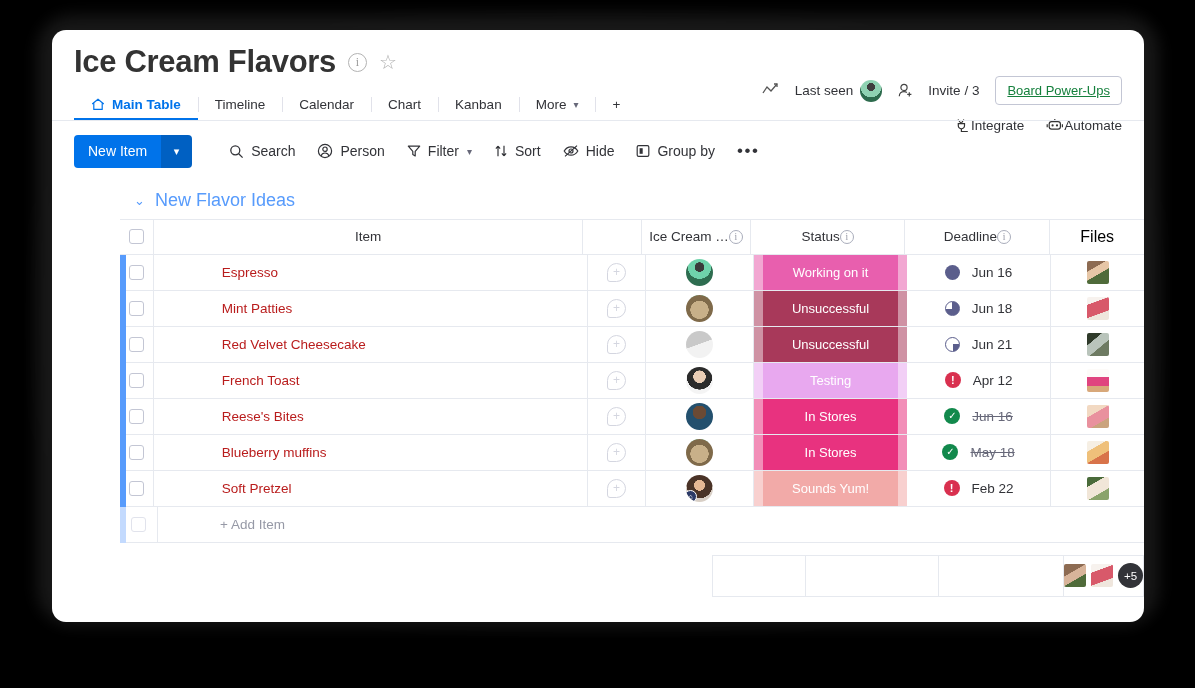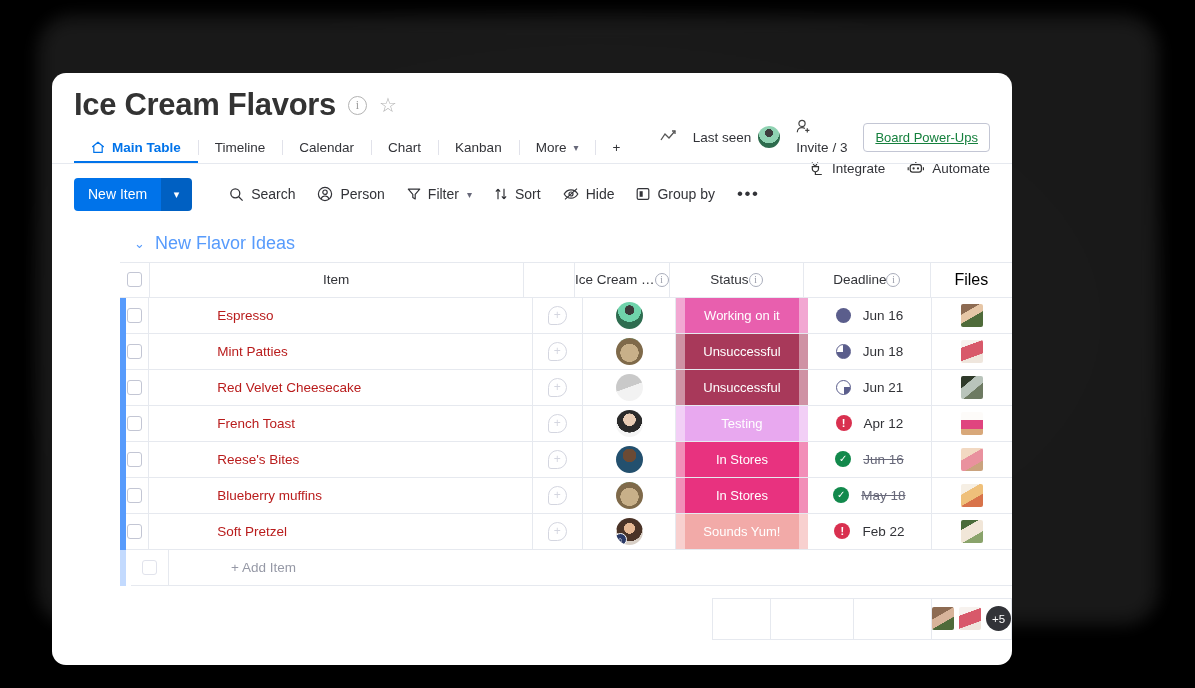--- a/index.html
+++ b/index.html
@@ -20,22 +20,22 @@
     opacity:.95;
   }
   .glow2 {
     position:absolute; left:30px; top:10px; width:1136px; height:622px;
     border-radius:40px;
     background:radial-gradient(ellipse at center, rgba(90,90,90,.55) 0%, rgba(40,40,40,.25) 58%, rgba(0,0,0,0) 76%);
     filter: blur(5px);
   }
 
   .card {
-    position:absolute; left:52px; top:30px; width:960px; height:592px;
-    background:#fff; border-radius:14px; overflow:hidden;margin-top:43px;
+    position:absolute; left:52px; top:30px; width:1092px; height:592px;
+    background:#fff; border-radius:14px; overflow:hidden;
   }
 
   
   .hdr { position:relative; padding:16px 22px 0 22px; }
   .title-row { display:flex; align-items:center; gap:12px; }
   .board-title {
     font-size:31px; font-weight:700; color:#333; letter-spacing:-.3px;
     line-height:1.05;
   }
   .ico-circle {
@@ -49,30 +49,30 @@
     position:absolute; right:22px; top:46px;
     display:flex; align-items:center; gap:16px; font-size:13.5px; color:#323338;
   }
   .trend { color:#555; font-size:15px; }
   .lastseen { display:flex; align-items:center; gap:7px; }
   .av {
     width:22px; height:22px; border-radius:50%;
     background:#b7c9c3; display:inline-block; position:relative; overflow:hidden;
   }
   .av.a1{ background:radial-gradient(circle at 50% 32%, #3d3d3d 0 22%, #8fd2b2 23% 55%, #2d6b4d 56% 100%); }
-  .invite { display:flex; align-items:flex-start; gap:6px; cursor:pointer;flex-direction:column;}
+  .invite { display:flex; align-items:flex-start; gap:14px; cursor:pointer;}
   .pu-btn {
     border:1px solid #c3c6d4; border-radius:4px; padding:6px 11px;
     font-size:13px; color:#15803d; background:#fff;text-decoration:underline;
   }
   .hdr-right2 {
     position:absolute; right:22px; top:88px;
     display:flex; align-items:center; gap:22px; font-size:13.5px; color:#323338;
   }
-  .hr2-item { display:flex; align-items:flex-end; gap:7px; }
+  .hr2-item { display:flex; align-items:flex-end; }
 
   
   .tabs { display:flex; align-items:flex-end; margin-top:11px; position:relative; }
   .tab {
     font-size:13.5px; color:#323338; padding:7px 17px 9px 17px;
     position:relative; display:flex; align-items:center; gap:7px; cursor:pointer;
   }
   .tab.sep::before {
     content:""; position:absolute; left:0; top:7px; bottom:9px; width:1px; background:#e1e2ea;
   }
@@ -172,21 +172,21 @@
   .dot-pie2 { width:15px;height:15px;border-radius:50%;border:1.6px solid #5b5e8c;
               background:conic-gradient(#fff 0 90deg,#5b5e8c 90deg 180deg,#fff 180deg 360deg); }
   .dot-alert{ width:16px;height:16px;border-radius:50%;background:#d9304f;color:#fff;
               font-size:11px;font-weight:700;display:flex;align-items:center;justify-content:center;line-height:1;}
   .dot-done { width:16px;height:16px;border-radius:50%;background:#12894c;color:#fff;
               font-size:10px;display:flex;align-items:center;justify-content:center;line-height:1;}
   .strike { text-decoration:line-through; }
 
   .thumb { width:22px; height:23px; border-radius:2px; background:#ddd; display:block; }
 
-  .addrow { display:flex; align-items:stretch; height:36px;padding-left:11px; }
+  .addrow { display:flex; align-items:stretch; height:36px; }
   .addrow .cbx-col{ border-right:1px solid #e6e9ef; border-bottom:1px solid #e6e9ef;}
   .addrow .cbx{ border-color:#e1e3ec; }
   .add-cell { flex:1; border-bottom:1px solid #e6e9ef; display:flex; align-items:center;
               padding-left:62px; font-size:13.5px; color:#9699a6; }
   .gbar-add { position:absolute; left:0; width:6px; background:#c3dafe; }
 
   
   .srow { display:flex; margin-left:592px; height:42px; margin-top:12px; }
   .s-cell { border:1px solid #e6e9ef; border-right:0; }
   .s-a{ width:121px; } .s-b{ width:173px; } .s-c{ width:163px; }

